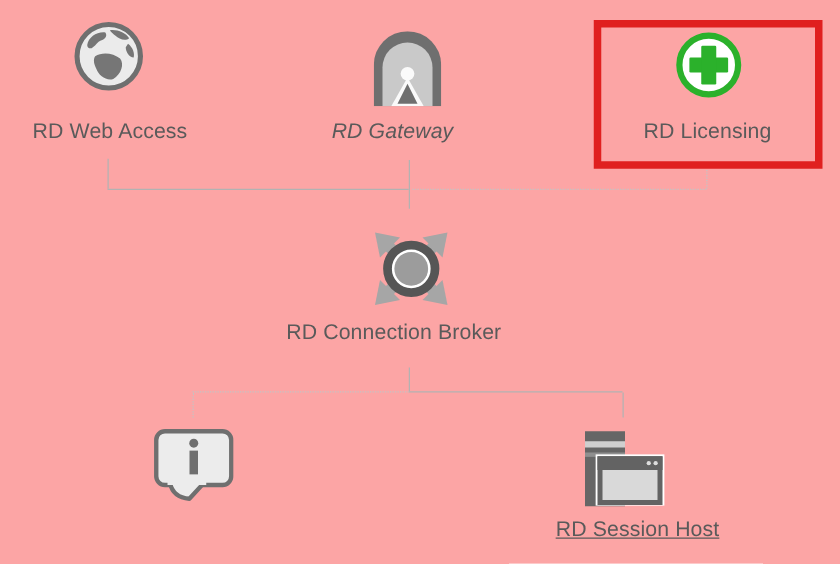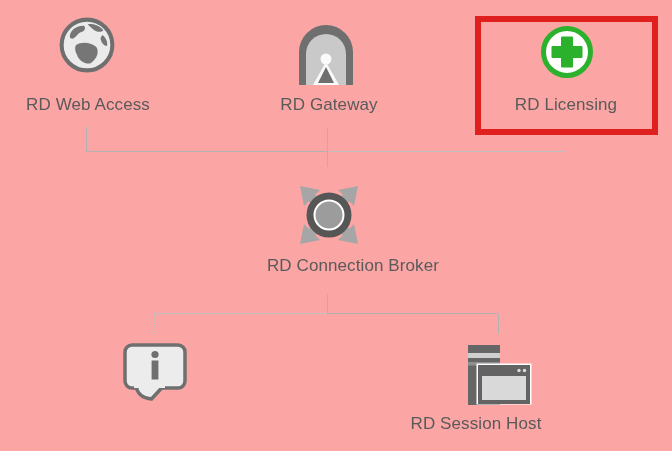--- a/index.html
+++ b/index.html
@@ -55,21 +55,21 @@
 
   <div class="icon" style="left:299px;top:25px;">
     <svg width="54" height="60" viewBox="0 0 54 60">
       <path fill="#6f6f6f" d="M0 60 L0 27 A27 27 0 0 1 54 27 L54 60 Z"></path>
       <path fill="#c9c9c9" d="M7 60 L7 29 A20 20 0 0 1 47 29 L47 60 Z"></path>
       <polygon fill="#fafafa" points="27,37 14,60 40,60"></polygon>
       <circle cx="27" cy="34" r="5.5" fill="#fafafa"></circle>
       <polygon fill="#6f6f6f" points="27,42 19,58 35,58"></polygon>
     </svg>
   </div>
-  <div class="label" style="left:219px;top:95px;">RD Gateway</div>
+  <div class="label" style="left:204px;top:95px;font-style:italic;">RD Gateway</div>
 
   <div class="icon" style="left:540px;top:25px;">
     <svg width="54" height="54" viewBox="0 0 54 54">
       <circle cx="27" cy="27" r="23.5" fill="#ffffff" stroke="#2bb12b" stroke-width="5"></circle>
       <rect x="11.5" y="21" width="31" height="12" rx="1" fill="#2bb12b"></rect>
       <rect x="21" y="11.5" width="12" height="31" rx="1" fill="#2bb12b"></rect>
     </svg>
   </div>
   <div class="label" style="left:456px;top:95px;">RD Licensing</div>
   <div class="highlight-box"></div>
@@ -79,21 +79,21 @@
       <line x1="13" y1="12" x2="51" y2="50" stroke="#a6a6a6" stroke-width="9"></line>
       <line x1="51" y1="12" x2="13" y2="50" stroke="#a6a6a6" stroke-width="9"></line>
       <polygon fill="#a6a6a6" points="3,2 23,6 7,22"></polygon>
       <polygon fill="#a6a6a6" points="61,2 57,22 41,6"></polygon>
       <polygon fill="#a6a6a6" points="3,60 7,40 23,56"></polygon>
       <polygon fill="#a6a6a6" points="61,60 41,56 57,40"></polygon>
       <circle cx="32" cy="31" r="19" fill="#ffffff" stroke="#565656" stroke-width="7"></circle>
       <circle cx="32" cy="31" r="13.5" fill="#9c9c9c"></circle>
     </svg>
   </div>
-  <div class="label" style="left:219px;top:256px;text-align:right;">RD Connection Broker</div>
+  <div class="label" style="left:205px;top:256px;">RD Connection Broker</div>
 
   <div class="icon" style="left:123px;top:343px;">
     <svg width="64" height="60" viewBox="0 0 64 60">
       <rect x="2" y="2" width="60" height="43" rx="7" fill="#ececec" stroke="#6f6f6f" stroke-width="3.5"></rect>
       <path d="M13 43.5 Q15.5 55 28.5 56 L40 43.5" fill="#ececec" stroke="#6f6f6f" stroke-width="3.5" stroke-linejoin="round"></path>
       <rect x="11" y="41" width="31" height="4" fill="#ececec"></rect>
       <circle cx="32" cy="11.5" r="3.6" fill="#6f6f6f"></circle>
       <rect x="28.6" y="17.5" width="6.8" height="19" fill="#6f6f6f"></rect>
     </svg>
   </div>
@@ -103,15 +103,15 @@
       <rect x="0" y="1" width="32" height="60" fill="#666666"></rect>
       <rect x="0" y="9" width="32" height="5" fill="#cfcfcf"></rect>
       <rect x="0" y="18" width="32" height="3.5" fill="#8f8f8f"></rect>
       <rect x="8.5" y="19.5" width="55" height="41" fill="#ffffff"></rect>
       <rect x="12" y="23" width="48" height="35" fill="#d9d9d9" stroke="#636363" stroke-width="4"></rect>
       <rect x="10" y="21" width="52" height="11" fill="#636363"></rect>
       <circle cx="51" cy="26.5" r="1.7" fill="#dddddd"></circle>
       <circle cx="56.5" cy="26.5" r="1.7" fill="#dddddd"></circle>
     </svg>
   </div>
-  <div class="label" style="left:366px;top:414px;">RD Session Host</div>
+  <div class="label" style="left:400px;top:414px;text-decoration:underline;">RD Session Host</div>
 
 </div>
 
 </body></html>

